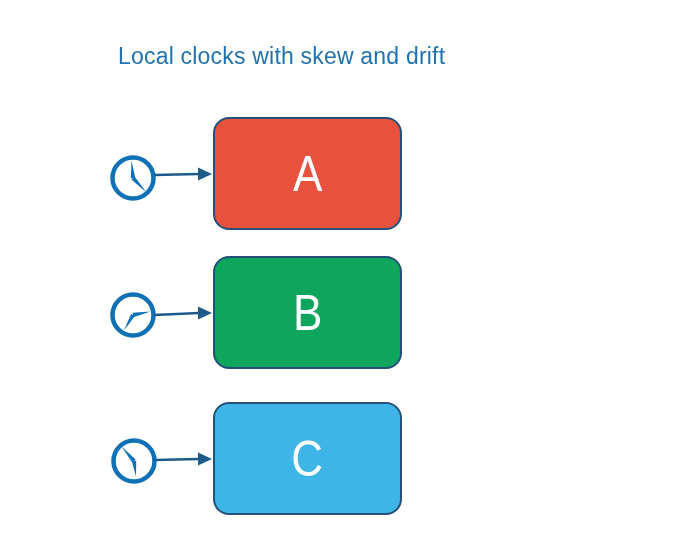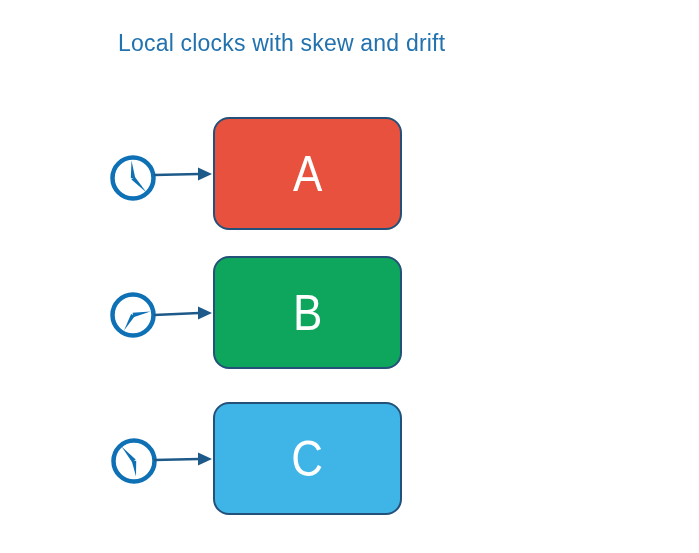--- a/index.html
+++ b/index.html
@@ -7,21 +7,21 @@
   .canvas {
     position: relative;
     width: 699px;
     height: 553px;
     background: #ffffff;
     overflow: hidden;
   }
   .title {
     position: absolute;
     left: 118px;
-    top: 30px;
+    top: 43px;
     font-size: 23px;
     letter-spacing: 0.2px;
     font-weight: 400;
   }
   .node {
     position: absolute;
     left: 213px;
     width: 189px;
     height: 113px;
     border: 2.5px solid #24517A;

